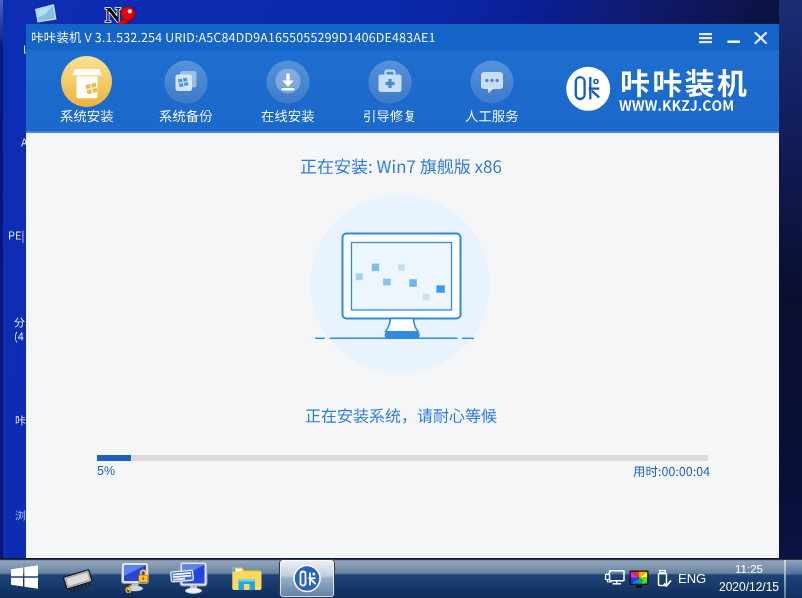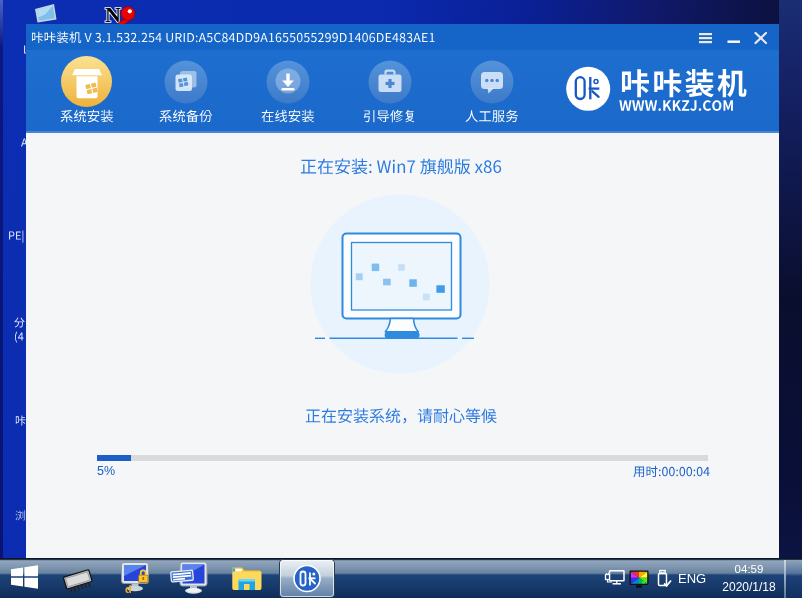--- a/index.html
+++ b/index.html
@@ -317,15 +317,15 @@
 <rect x="7" y="15.2" width="6" height="2.6" fill="#111"></rect>
 </svg>
 <svg class="abs" style="left:655px;top:569px" width="17" height="20" viewBox="0 0 17 20">
 <rect x="3.5" y="4.5" width="8" height="12" rx="1.2" fill="none" stroke="#fff" stroke-width="1.5"></rect>
 <rect x="4.8" y="1.5" width="5.4" height="3" fill="none" stroke="#fff" stroke-width="1.3"></rect>
 <rect x="6" y="2.8" width="1.4" height="1.4" fill="#fff"></rect>
     <rect x="8.2" y="2.8" width="1.4" height="1.4" fill="#fff"></rect>
 <polyline points="9,14.5 11.5,17 16,11.5" fill="none" stroke="#fff" stroke-width="1.8"></polyline>
 </svg>
 <div class="abs" style="left:678px;top:571px;color:#fff;font-size:13px;">ENG</div>
-<div class="abs" style="left:713px;top:562.5px;width:72px;text-align:center;color:#fff;font-size:11.5px;">04:59</div>
-<div class="abs" style="left:713px;top:579.5px;width:72px;text-align:center;color:#fff;font-size:12px;">2020/1/18</div>
+<div class="abs" style="left:713px;top:562.5px;width:72px;text-align:center;color:#fff;font-size:11.5px;">11:25</div>
+<div class="abs" style="left:713px;top:579.5px;width:72px;text-align:center;color:#fff;font-size:12px;">2020/12/15</div>
 <div class="abs" style="left:783.5px;top:559.5px;width:2px;height:38.5px;background:linear-gradient(180deg,#cfd8e2,#5a7698);"></div>
 <div class="abs" style="left:786px;top:559.5px;width:16px;height:38.5px;background:linear-gradient(180deg,#8fa3ba 0%,#54749c 35%,#1c4078 42%,#12305f 100%);"></div>
 </body></html>

